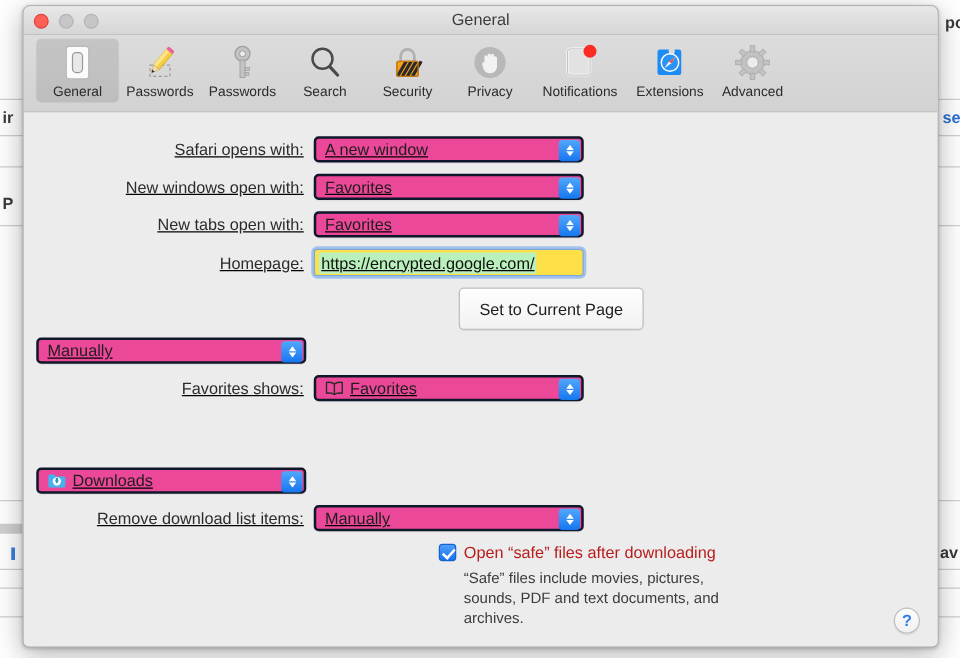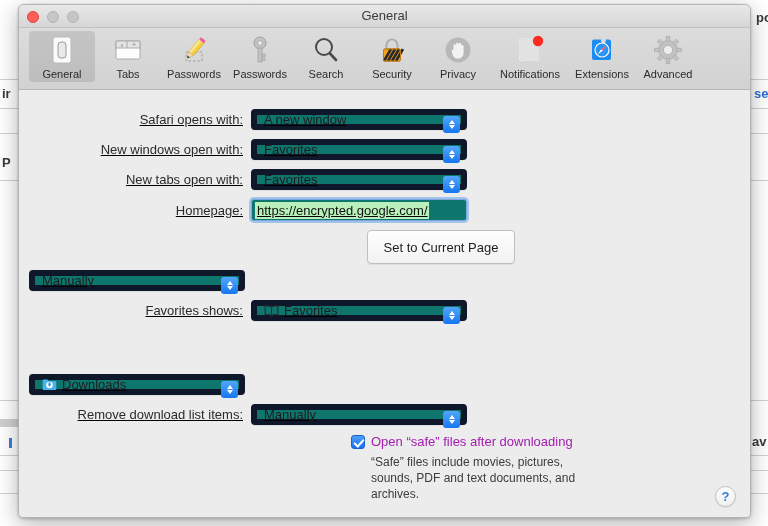--- a/index.html
+++ b/index.html
@@ -114,22 +114,22 @@
     text-align: right;
     width: 222px;
     padding-right: 8px;
     white-space: nowrap;
   }
 
   
   .popup {
     position: relative;
     height: 21px;
-    background: #0f766e;
-    border: 6px solid #0f172a;
+    background: #ec4899;
+    border: 2px solid #0f172a;
     border-radius: 4px;
     display: flex; align-items: center;
     padding-left: 7px;
     font-size: 13px; color: #1d1d1d;
     box-shadow: 0 1px 0 rgba(0,0,0,0.05);
     cursor: default;
   }
   .popup .pval { white-space: nowrap; }
   .popup-arrow {
     position: absolute; right: 1px; top: 1px;
@@ -145,21 +145,21 @@
     border-left: 3.5px solid transparent;
     border-right: 3.5px solid transparent;
   }
   .chev.up   { border-bottom: 4px solid #ffffff; }
   .chev.down { border-top: 4px solid #ffffff; }
 
   
   .textfield {
     position: relative;
     height: 22px;
-    background: #0f766e;
+    background: #fde047;
     border: 1px solid #7fa7dd;
     border-radius: 3px;
     box-shadow: 0 0 0 2px rgba(100,160,235,0.55);
     display: flex; align-items: center;
     padding-left: 3px;
     font-size: 13px; color: #111;
     overflow: hidden;
   }
   .hl-text {
     background: #b9f0bb;
@@ -198,21 +198,21 @@
   .checkbox::after {
     content: "";
     position: absolute;
     left: 4px; top: 1px;
     width: 4px; height: 8px;
     border: solid #fff;
     border-width: 0 2px 2px 0;
     transform: rotate(42deg);
   }
   #checkbox-label {
-    font-size: 13px; color: #a21caf;
+    font-size: 13px; color: #b91c1c;
     margin-left: 6px; white-space: nowrap;
   }
   #checkbox-help {
     position: absolute;
     font-size: 12px; color: #3c3c3c;
     line-height: 16px;
     width: 230px;
   }
 
   
@@ -270,32 +270,20 @@
     <div class="tb-item selected">
       <div class="tb-icon">
         <svg width="30" height="30" viewBox="0 0 30 30">
           <rect x="6" y="2" width="18" height="26" rx="2.5" fill="#fbfbfb" stroke="#b9b9b9"></rect>
           <rect x="11" y="7" width="8" height="16" rx="3" fill="#e9e9e9" stroke="#9a9a9a"></rect>
         </svg>
       </div>
       <div class="tb-label">General</div>
     </div>
 
-    <div class="tb-item">
-      <div class="tb-icon">
-        <svg width="30" height="30" viewBox="0 0 30 30">
-          <rect x="3" y="6" width="24" height="18" rx="1.5" fill="#fdfdfd" stroke="#a9a9a9"></rect>
-          <rect x="3" y="6" width="24" height="7" fill="#e4e4e4" stroke="#a9a9a9"></rect>
-          <line x1="14" y1="6" x2="14" y2="13" stroke="#a9a9a9"></line>
-          <text x="7.5" y="12" font-size="6" fill="#8c8c8c" font-family="Liberation Sans">x</text>
-          <text x="19" y="12" font-size="7" fill="#8c8c8c" font-family="Liberation Sans">+</text>
-        </svg>
-      </div>
-      <div class="tb-label">Tabs</div>
-    </div>
 
     <div class="tb-item">
       <div class="tb-icon">
         <svg width="30" height="30" viewBox="0 0 30 30">
           <rect x="7" y="17" width="16" height="9" fill="none" stroke="#9c9c9c" stroke-dasharray="2.5,2"></rect>
           <g transform="rotate(40 16 14)">
             <rect x="13" y="2" width="6" height="18" fill="#f5cf3d" stroke="#d4a81e" stroke-width="0.7"></rect>
             <rect x="13" y="2" width="3" height="18" fill="#fae58a"></rect>
             <polygon points="13,20 19,20 16,26" fill="#f0dcae" stroke="#cfae6d" stroke-width="0.6"></polygon>
             <polygon points="14.6,23.8 17.4,23.8 16,26" fill="#2f2f2f"></polygon>

